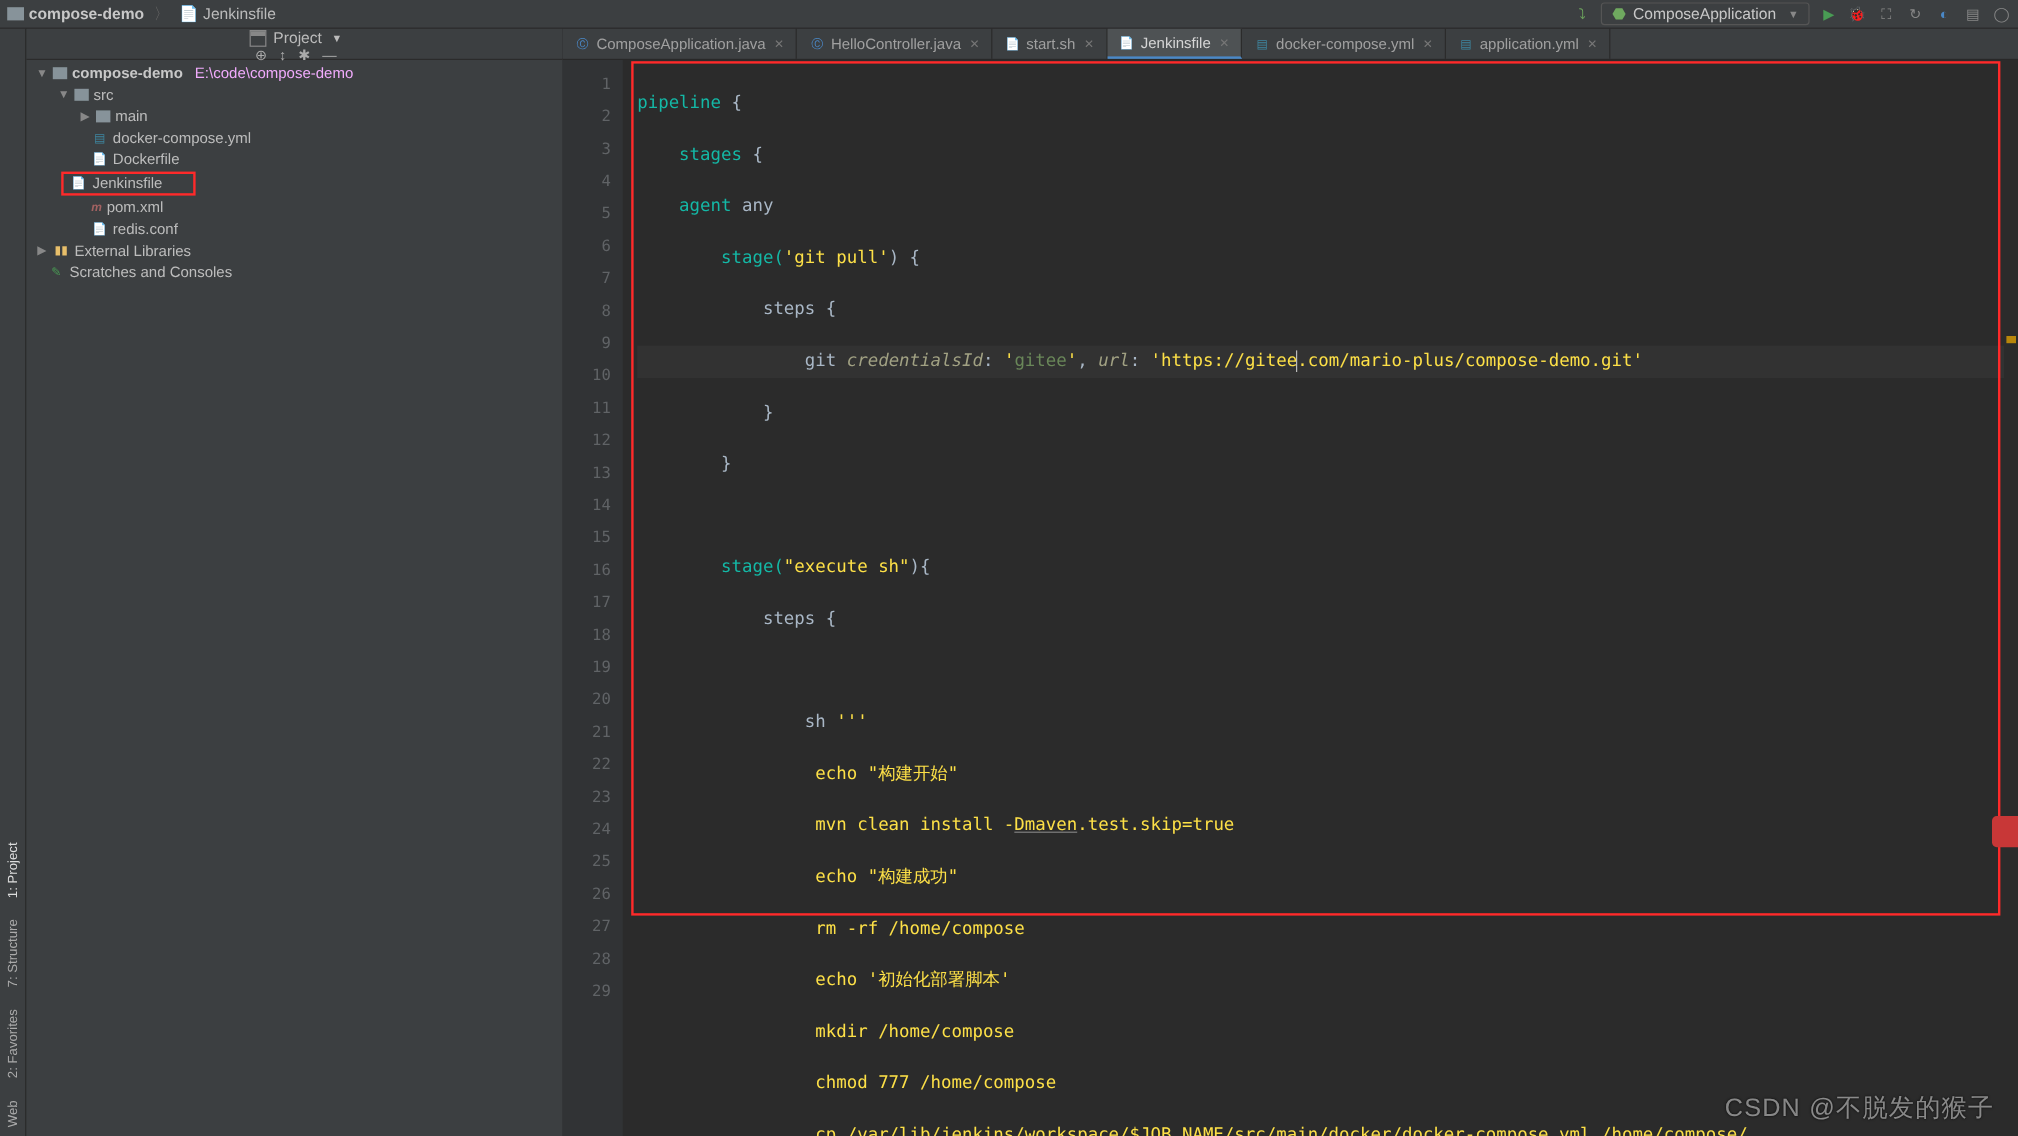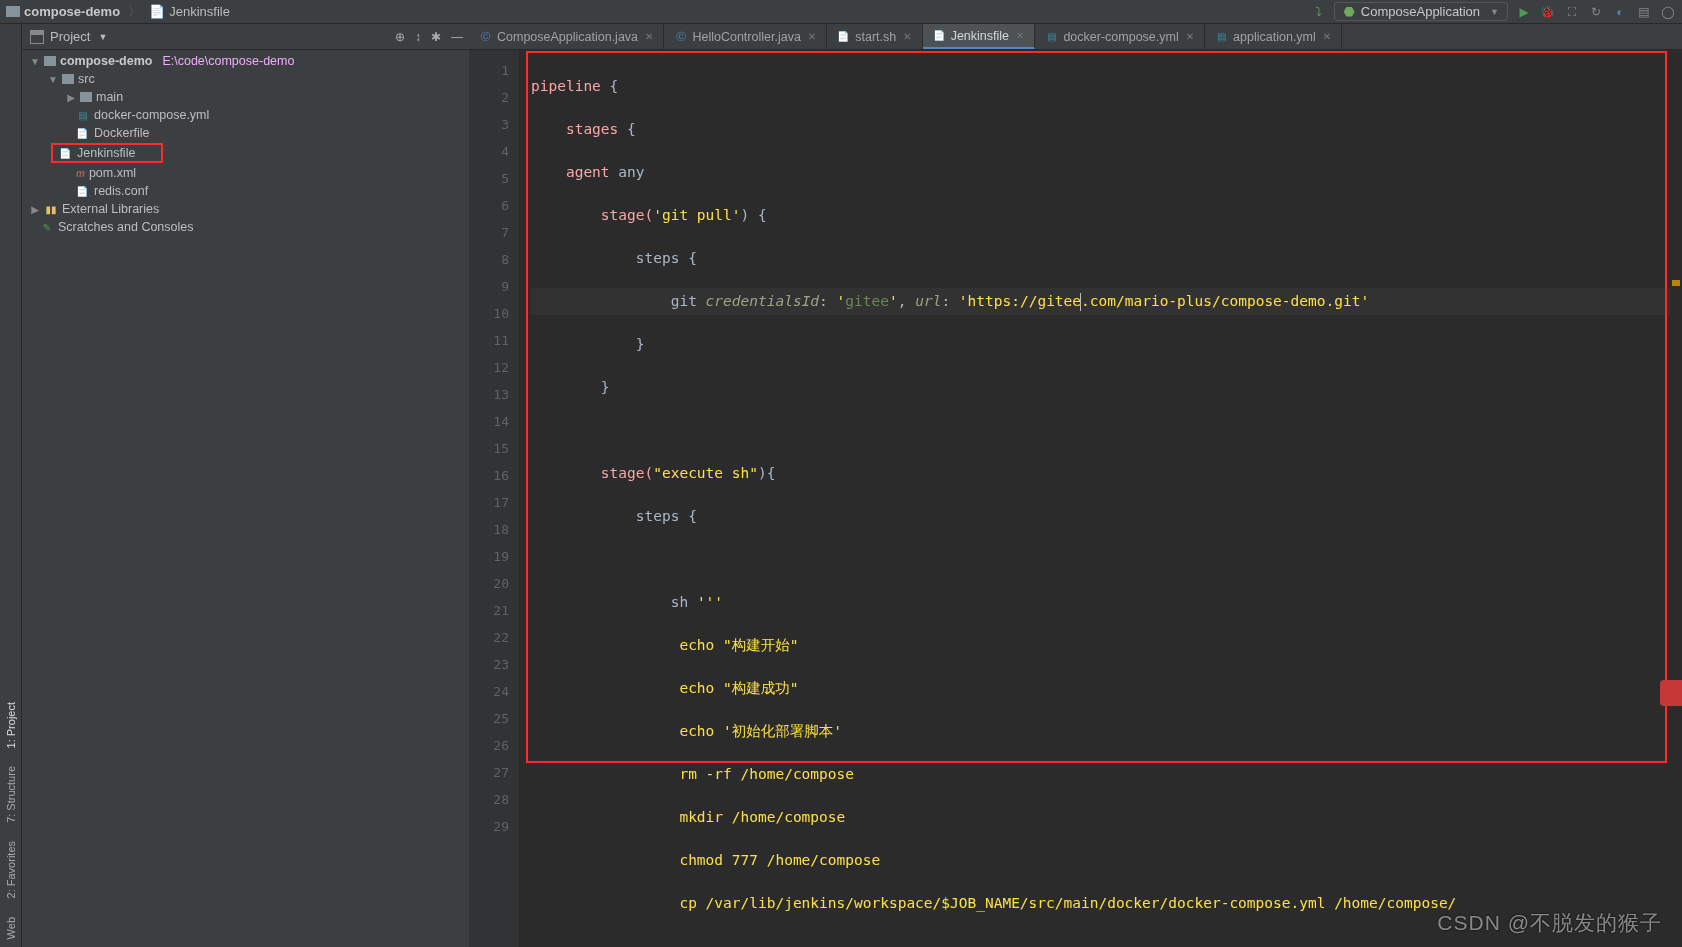--- a/index.html
+++ b/index.html
@@ -45,21 +45,21 @@
     font-size: 11px; color: #aaa; cursor: pointer;
   }
 
   
   .project-panel {
     position: absolute; left: 22px; top: 24px; bottom: 0; width: 447px;
     background: #3c3f41; display: flex; flex-direction: column;
   }
   .project-header {
     height: 26px; display: flex; align-items: center; justify-content: space-between;
-    padding: 0 6px 0 8px; border-bottom: 1px solid #2b2b2b;
+    padding: 0 6px 0 8px; border-bottom: 1px solid #2b2b2b; flex-direction: column;
   }
   .project-header .title { display: flex; align-items: center; gap: 6px; color: #bbb; }
   .project-header .title .pane-icon {
     width: 14px; height: 14px; border: 1px solid #888; display:inline-block;
     background: linear-gradient(to bottom, #888 0 30%, transparent 30%);
   }
   .project-header .chev { font-size: 9px; margin-left: 2px; }
   .project-header .actions { display: flex; gap: 10px; align-items: center; }
   .project-header .actions .icon { cursor: pointer; color: #aaa; font-size: 12px; }
 
@@ -109,21 +109,21 @@
     width: 50px; background: #313335; color: #606366; text-align: right;
     padding: 7px 10px 0 0; font-family: Consolas, monospace; font-size: 13px;
   }
   .gutter div { height: 27px; line-height: 27px; }
   .code {
     flex: 1; padding: 7px 0 0 12px; font-family: Consolas, monospace; font-size: 14.5px;
     position: relative; color: #a9b7c6; white-space: pre;
   }
   .code .line { height: 27px; line-height: 27px; }
   .code .line.care { background: #323232; }
-  .kw     { color: #fca5a5; margin-top: 44px; }
+  .kw     { color: #14b8a6; margin-top: 44px; }
   .str    { color: #fde047; }
   .str-u  { color: #6a8759; text-decoration-color: #6a8759; }
   .named  { color: #a1a183; font-style: italic; }
   .under  { text-decoration: underline; text-decoration-color: #808080; }
   .caret  { display: inline-block; width: 1px; height: 18px; background: #bbb; vertical-align: middle; margin-left: -1px; }
 
   .redbox {
     position: absolute; border: 2px solid #ff2a2a;
     left: 526px; top: 51px; right: 15px; height: 712px; pointer-events: none;
   }
@@ -315,23 +315,24 @@
 <div class="line"><span>            steps {</span></div>
 <div class="line care"><span>                git </span><span class="named">credentialsId</span><span>: </span><span class="str">'</span><span class="str-u">gitee</span><span class="str">'</span><span>, </span><span class="named">url</span><span>: </span><span class="str">'https://gitee</span><span class="caret"></span><span class="str">.com/mario-plus/compose-demo.git'</span></div>
 <div class="line"><span>            }</span></div>
 <div class="line"><span>        }</span></div>
 <div class="line"><span></span></div>
 <div class="line"><span class="kw">        stage(</span><span class="str">"execute sh"</span><span>){</span></div>
 <div class="line"><span>            steps {</span></div>
 <div class="line"><span></span></div>
 <div class="line"><span>                sh </span><span class="str">'''</span></div>
 <div class="line"><span class="str">                 echo "构建开始"</span></div>
+<div class="line"><span class="str">                 mvn clean install -</span><span class="str under">Dmaven</span><span class="str">.test.skip=true</span></div>
 <div class="line"><span class="str">                 echo "构建成功"</span></div>
+<div class="line"><span class="str">                 rm -rf /home/compose</span></div>
 <div class="line"><span class="str">                 echo '初始化部署脚本'</span></div>
-<div class="line"><span class="str">                 rm -rf /home/compose</span></div>
 <div class="line"><span class="str">                 mkdir /home/compose</span></div>
 <div class="line"><span class="str">                 chmod 777 /home/compose</span></div>
 <div class="line"><span class="str">                 cp /var/lib/jenkins/workspace/$JOB_NAME/src/main/docker/docker-compose.yml /home/compose/</span></div>
 
 
 
 
 
 
 

